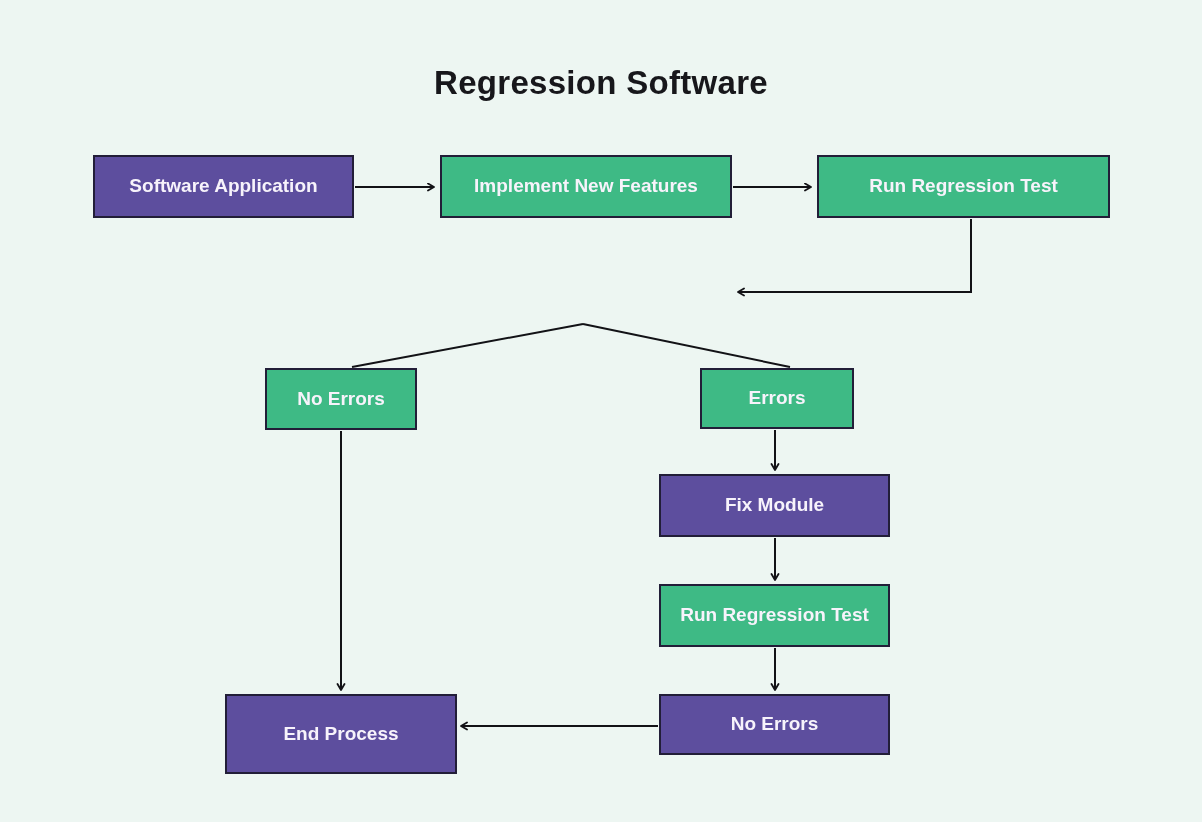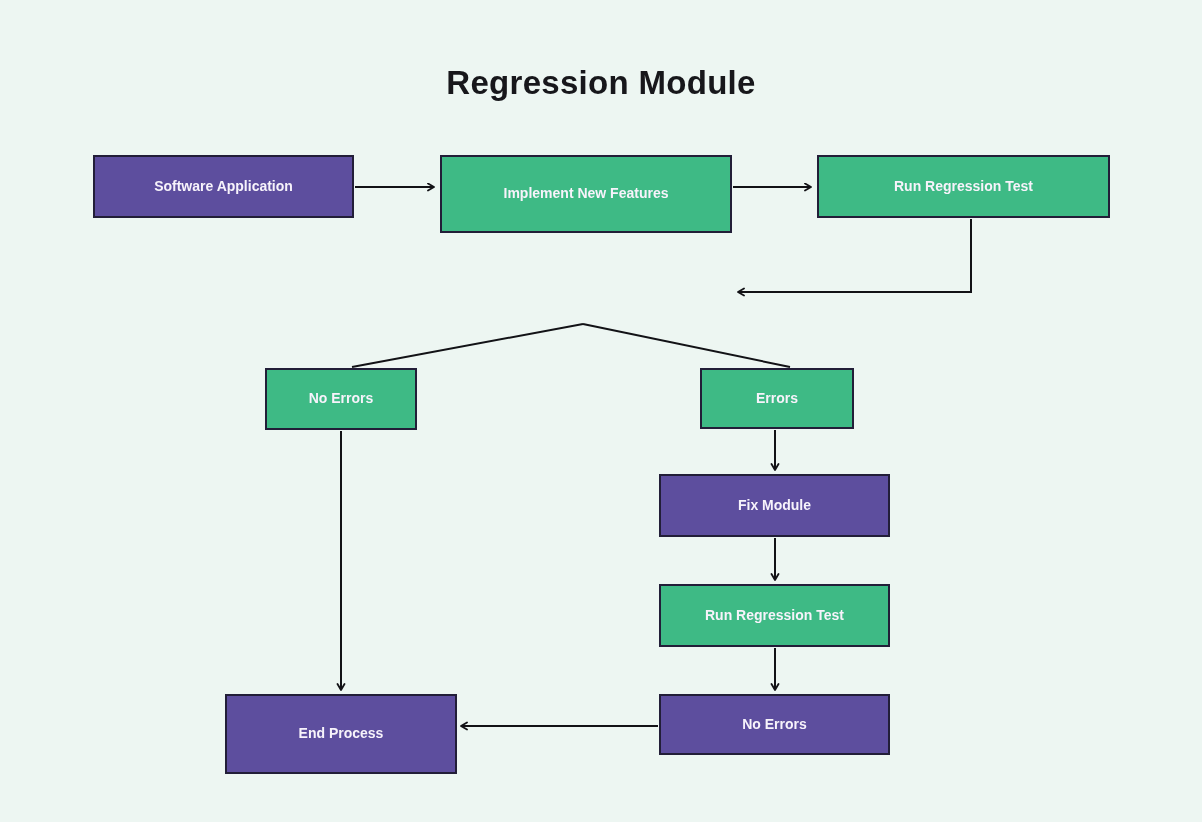--- a/index.html
+++ b/index.html
@@ -31,30 +31,30 @@
     letter-spacing: 0.3px;
     color: var(--title-color);
   }
   .node {
     position: absolute;
     display: flex;
     align-items: center;
     justify-content: center;
     border: 2px solid var(--border);
     color: var(--node-text);
-    font-size: 14px;
+    font-size: 19px;
     font-weight: 700;
     text-align: center;
     line-height: 1.1;
   }
   .node.purple { background: var(--purple); }
   .node.green  { background: var(--green); }
 
   .n-software   { left: 93px;  top: 155px; width: 261px; height: 63px; }
-  .n-implement  { left: 440px; top: 155px; width: 292px; height: 78px; }
+  .n-implement  { left: 440px; top: 155px; width: 292px; height: 63px; }
   .n-runtest1   { left: 817px; top: 155px; width: 293px; height: 63px; }
   .n-existing   { left: 440px; top: 262px; width: 290px; height: 61px; }
   .n-noerrors-l { left: 265px; top: 368px; width: 152px; height: 62px; }
   .n-errors     { left: 700px; top: 368px; width: 154px; height: 61px; }
   .n-fixerrors  { left: 659px; top: 474px; width: 231px; height: 63px; }
   .n-runtest2   { left: 659px; top: 584px; width: 231px; height: 63px; }
   .n-noerrors-r { left: 659px; top: 694px; width: 231px; height: 61px; }
   .n-endprocess { left: 225px; top: 694px; width: 232px; height: 80px; }
 
   svg.connectors {
@@ -75,21 +75,21 @@
     fill: none;
     stroke-linecap: round;
     stroke-linejoin: round;
   }
 </style>
 </head>
 <body>
 
 <div class="canvas">
 
-  <div class="title">Regression Module</div>
+  <div class="title">Regression Software</div>
 
   <svg class="connectors" viewBox="0 0 1202 822" xmlns="http://www.w3.org/2000/svg">
     <defs>
       <marker id="arrow" markerWidth="10" markerHeight="10" refX="7" refY="4.5" orient="auto" markerUnits="userSpaceOnUse">
         <path d="M1,1 L7,4.5 L1,8"></path>
       </marker>
     </defs>
     <line x1="355" y1="187" x2="434" y2="187" marker-end="url(#arrow)"></line>
     <line x1="733" y1="187" x2="811" y2="187" marker-end="url(#arrow)"></line>
     <polyline points="971,219 971,292 738,292" marker-end="url(#arrow)"></polyline>

